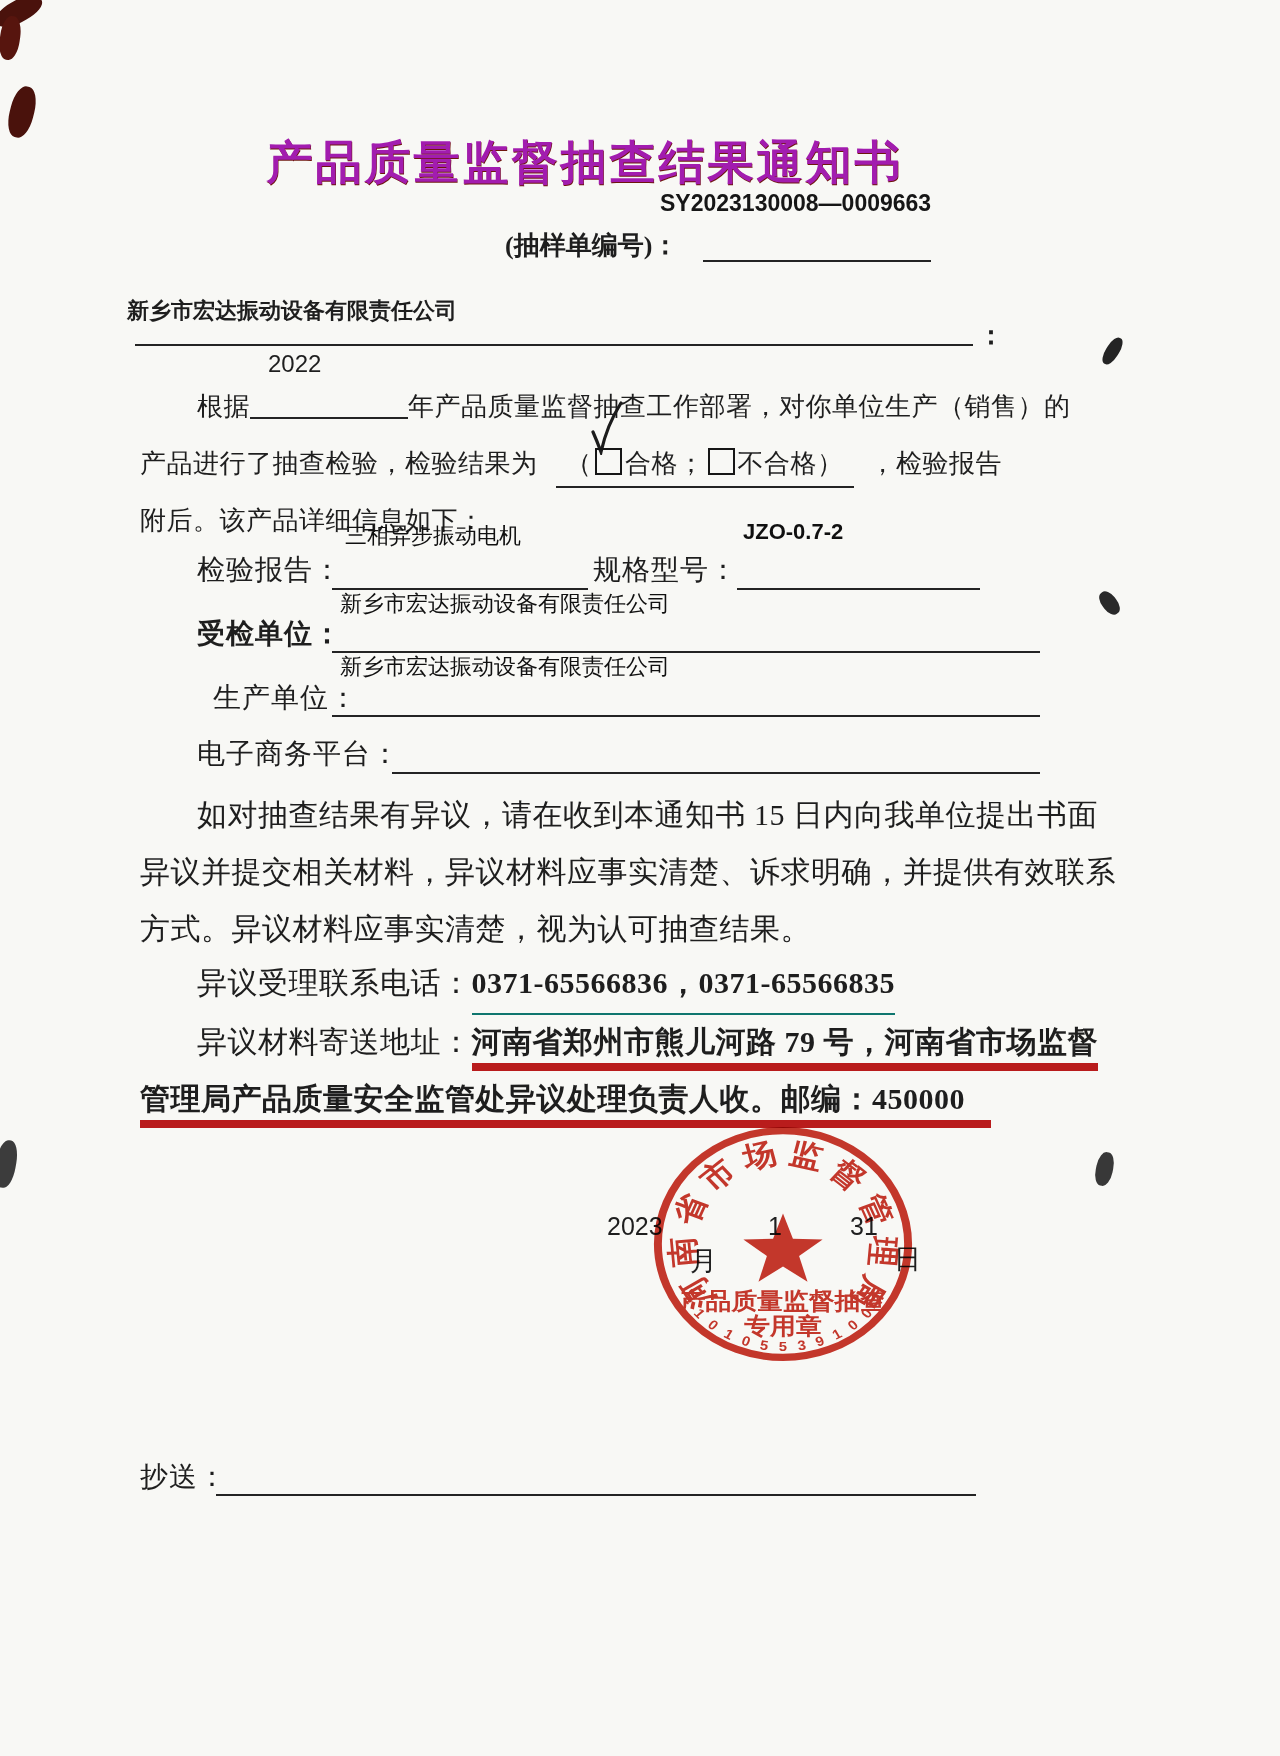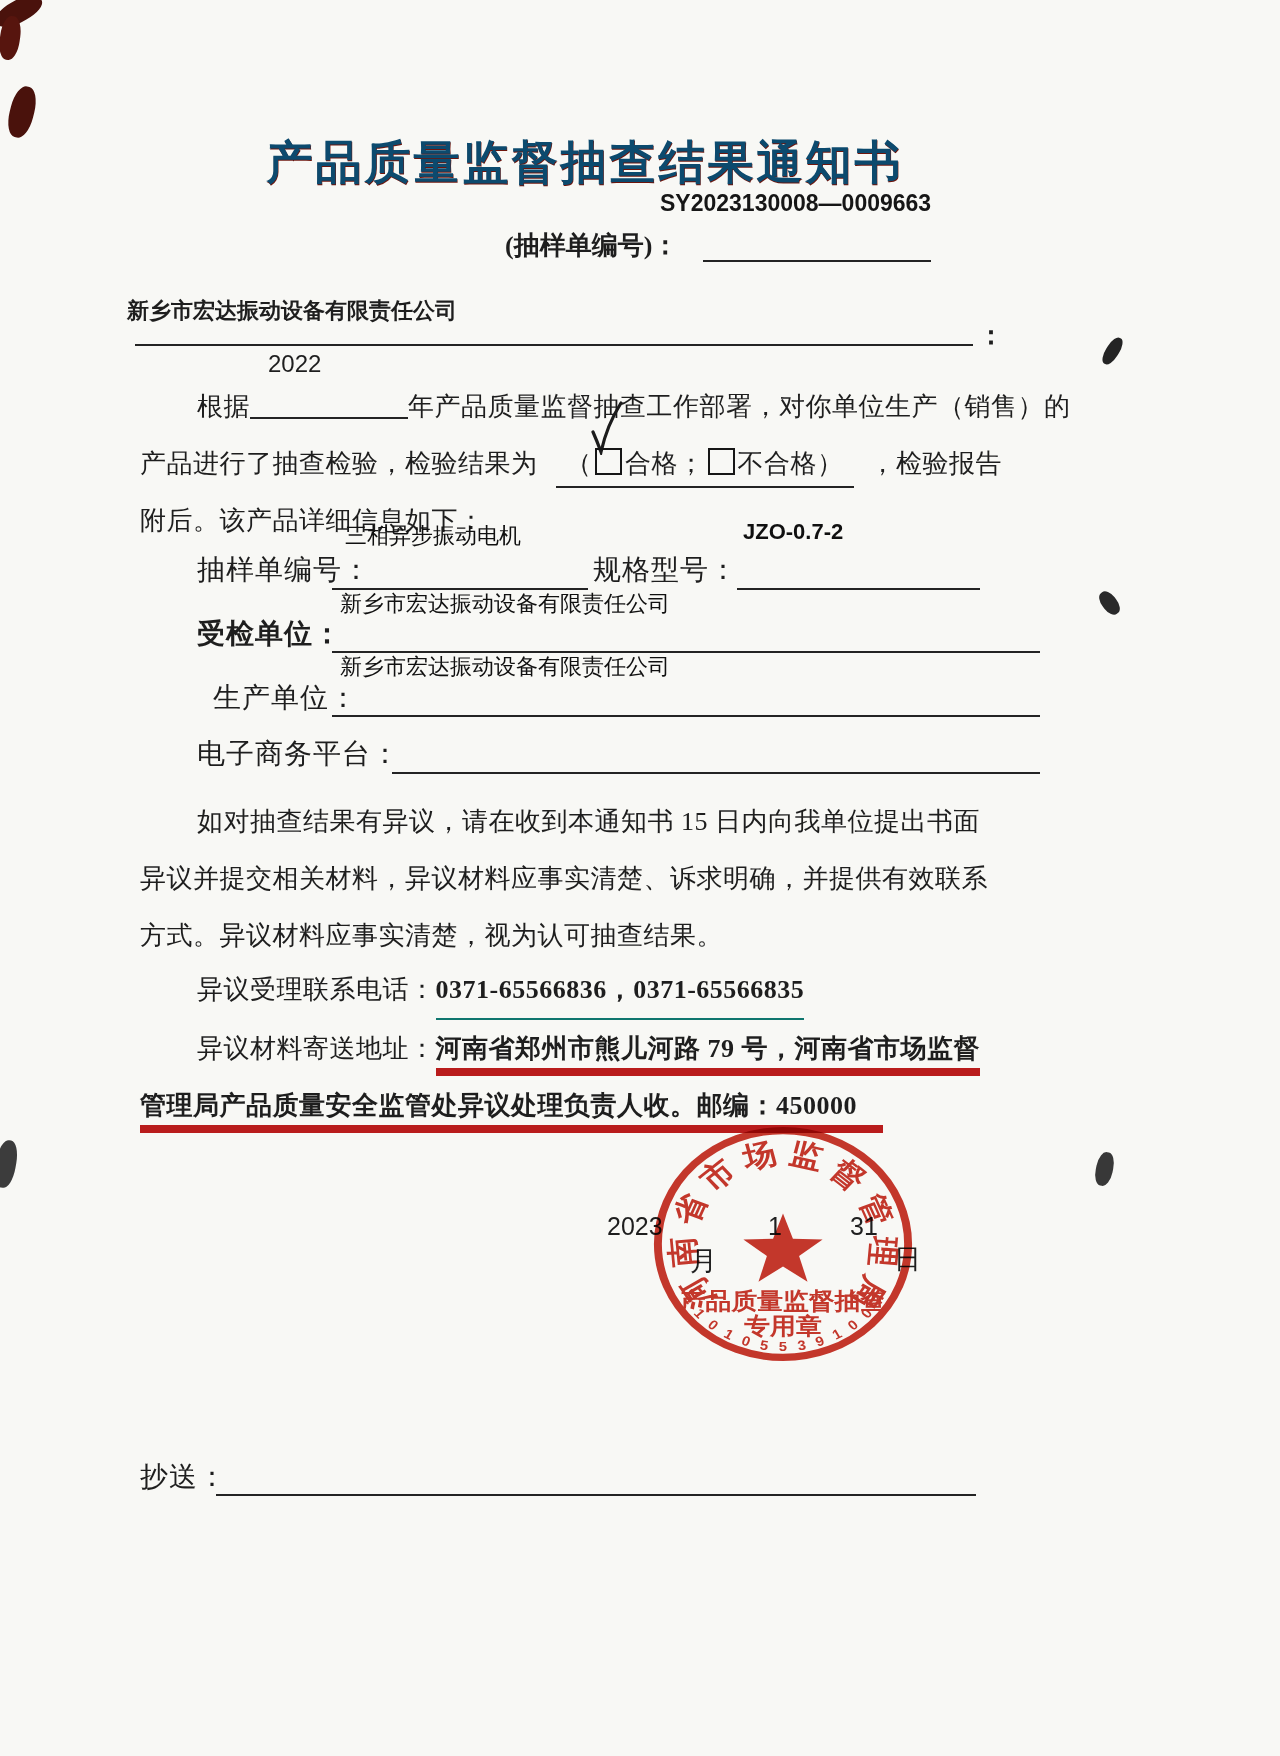--- a/index.html
+++ b/index.html
@@ -9,41 +9,41 @@
     margin:0 auto;
     background:#f8f8f5;
     overflow:hidden;
     font-family:"Liberation Serif","DejaVu Serif",serif;
     color:#1e1e1e;
   }
   .abs{position:absolute;white-space:nowrap;}
   .title{
     left:0;top:132px;width:1170px;text-align:center;
     font-size:46px;font-weight:bold;letter-spacing:3px;
-    color:#0c4a6e;
+    color:#a21caf;
     text-shadow:0.5px 0.5px 0 #6e150c;
   }
   .serial{
     left:660px;top:190px;width:270px;text-align:right;
     font-family:"Liberation Sans","DejaVu Sans",sans-serif;
     font-weight:bold;font-size:23px;color:#161616;
   }
   .sample-label{left:505px;top:228px;font-size:26px;font-weight:bold;}
   .uline{position:absolute;border-top:2px solid #242424;height:0;}
   .recipient{left:127px;top:296px;font-size:22px;font-family:"Liberation Sans","DejaVu Sans",sans-serif;font-weight:bold;}
   .recipient-colon{left:978px;top:318px;font-size:26px;font-weight:bold;}
   .body-line{font-size:26px;letter-spacing:0.5px;}
   .year-overlay{left:268px;top:350px;font-size:24px;font-family:"Liberation Sans","DejaVu Sans",sans-serif;}
   .blank-inline{display:inline-block;border-bottom:2px solid #242424;height:30px;vertical-align:-4px;}
   .checkbox{display:inline-block;width:23px;height:23px;border:2.5px solid #161616;vertical-align:-3px;margin:0 3px;background:transparent;}
   .useg{display:inline-block;border-bottom:2px solid #242424;padding:0 10px 5px 10px;margin-left:18px;}
   .trail{margin-left:16px;}
   .field-label{font-size:28px;letter-spacing:1px;}
   .overlay-val{font-family:"Liberation Sans","DejaVu Sans",sans-serif;font-size:22px;color:#101010;}
-  .para{font-size:26px;letter-spacing:0.5px;margin-top:9px;}
+  .para{font-size:30px;letter-spacing:0.5px;}
   .uval{border-bottom:2px solid #0f766e;padding-bottom:14px;font-weight:bold;}
   .uval-serif{border-bottom:8px solid #b91c1c;padding-bottom:5px;font-weight:bold;}
   .datenum{font-family:"Liberation Sans","DejaVu Sans",sans-serif;font-size:25px;}
   .dateunit{font-size:27px;}
   .stamp-wrap{left:644px;top:1118px;width:278px;height:252px;mix-blend-mode:multiply;opacity:0.93;}
   .artifact{position:absolute;border-radius:45%;}
   .check-svg{left:588px;top:401px;}
   #stamp-arc text{font-size:33px;font-weight:bold;text-anchor:middle;dominant-baseline:central;font-family:"Liberation Serif",serif;}
   #stamp-code text{font-size:15px;font-weight:bold;text-anchor:middle;dominant-baseline:central;font-family:"Liberation Sans",sans-serif;}
   .stamp-center{font-size:26px;font-weight:bold;text-anchor:middle;font-family:"Liberation Serif",serif;}
@@ -80,21 +80,21 @@
   </svg>
 
   <div class="abs body-line" style="left:140px;top:446px;">
     <span>产品进行了抽查检验，检验结果为</span><span class="useg"><span>（</span><span class="checkbox"></span><span>合格；</span><span class="checkbox"></span><span>不合格）</span></span><span class="trail">，检验报告</span>
   </div>
   <div class="abs body-line" style="left:140px;top:503px;">附后。该产品详细信息如下：</div>
 
   <div class="abs overlay-val" style="left:345px;top:521px;">三相异步振动电机</div>
   <div class="abs overlay-val" style="left:727px;top:519px;font-weight:bold;margin-left:16px;">JZO-0.7-2</div>
 
-  <div class="abs field-label" style="left:197px;top:551px;">抽样单编号：</div>
+  <div class="abs field-label" style="left:197px;top:551px;">检验报告：</div>
   <div class="uline" style="left:332px;top:588px;width:256px;"></div>
   <div class="abs field-label" style="left:593px;top:551px;">规格型号：</div>
   <div class="uline" style="left:737px;top:588px;width:243px;"></div>
 
   <div class="abs overlay-val" style="left:340px;top:589px;">新乡市宏达振动设备有限责任公司</div>
   <div class="abs field-label" style="left:197px;top:615px;font-weight:bold;">受检单位：</div>
   <div class="uline" style="left:332px;top:651px;width:708px;"></div>
 
   <div class="abs overlay-val" style="left:340px;top:652px;">新乡市宏达振动设备有限责任公司</div>
   <div class="abs field-label" style="left:197px;top:679px;margin-left:16px;">生产单位：</div>

